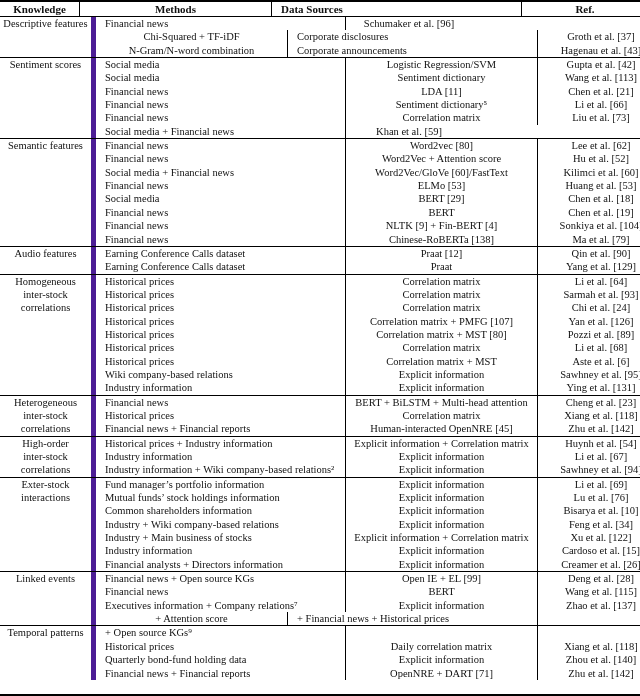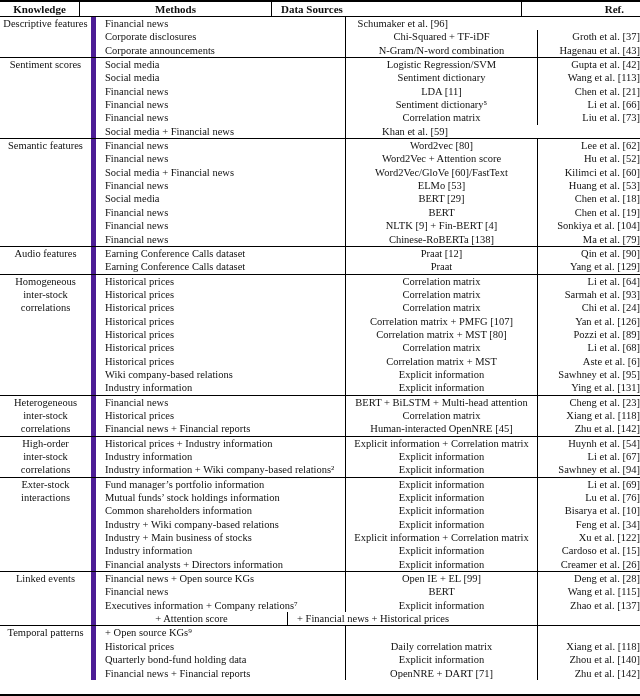--- a/index.html
+++ b/index.html
@@ -12,21 +12,21 @@
     overflow: hidden;
   }
   .hdr {
     display: flex; height: 14px; line-height: 14px;
     border-bottom: 1px solid #000; font-weight: bold; font-size: 11px;
   }
   .cell { box-sizing: border-box; overflow: hidden; white-space: nowrap; }
   .ck { width: 80px; border-right: 1px solid #000; text-align: center; }
   .cs { width: 250px; border-right: 1px solid #000; text-align: left; padding-left: 9px; }
   .cm { width: 192px; border-right: 1px solid #000; text-align: center; }
-  .cr { width: 102px; text-align: right; }
+  .cr { width: 102px; text-align: center; margin-left: 12px; }
   .section { display: flex; }
   .section + .section { border-top: 1px solid #000; }
   .kcol {
     width: 96px; box-sizing: border-box; border-right: 5px solid #4c1d95;
     text-align: center; flex-shrink: 0;
   }
   .kline { height: 13.35px; line-height: 13.35px; overflow: hidden; white-space: nowrap; }
   .rows { display: flex; flex-direction: column; flex: 1; }
   .row { display: flex; height: 13.35px; line-height: 13.35px; }
   .row .cell { height: 100%; }
@@ -48,27 +48,27 @@
       <div class="section">
         <div class="kcol">
           <div class="kline">Descriptive features</div>
         </div>
         <div class="rows">
           <div class="row">
             <div class="cell cs">Financial news</div>
             <div class="cell cr">Schumaker et al. [96]</div>
           </div>
           <div class="row">
+            <div class="cell cm">Chi-Squared + TF-iDF</div>
             <div class="cell cs">Corporate disclosures</div>
-            <div class="cell cm">Chi-Squared + TF-iDF</div>
             <div class="cell cr">Groth et al. [37]</div>
           </div>
           <div class="row">
+            <div class="cell cm">N-Gram/N-word combination</div>
             <div class="cell cs">Corporate announcements</div>
-            <div class="cell cm">N-Gram/N-word combination</div>
             <div class="cell cr">Hagenau et al. [43]</div>
           </div>
         </div>
       </div>
       <div class="section">
         <div class="kcol">
           <div class="kline">Sentiment scores</div>
         </div>
         <div class="rows">
           <div class="row">

